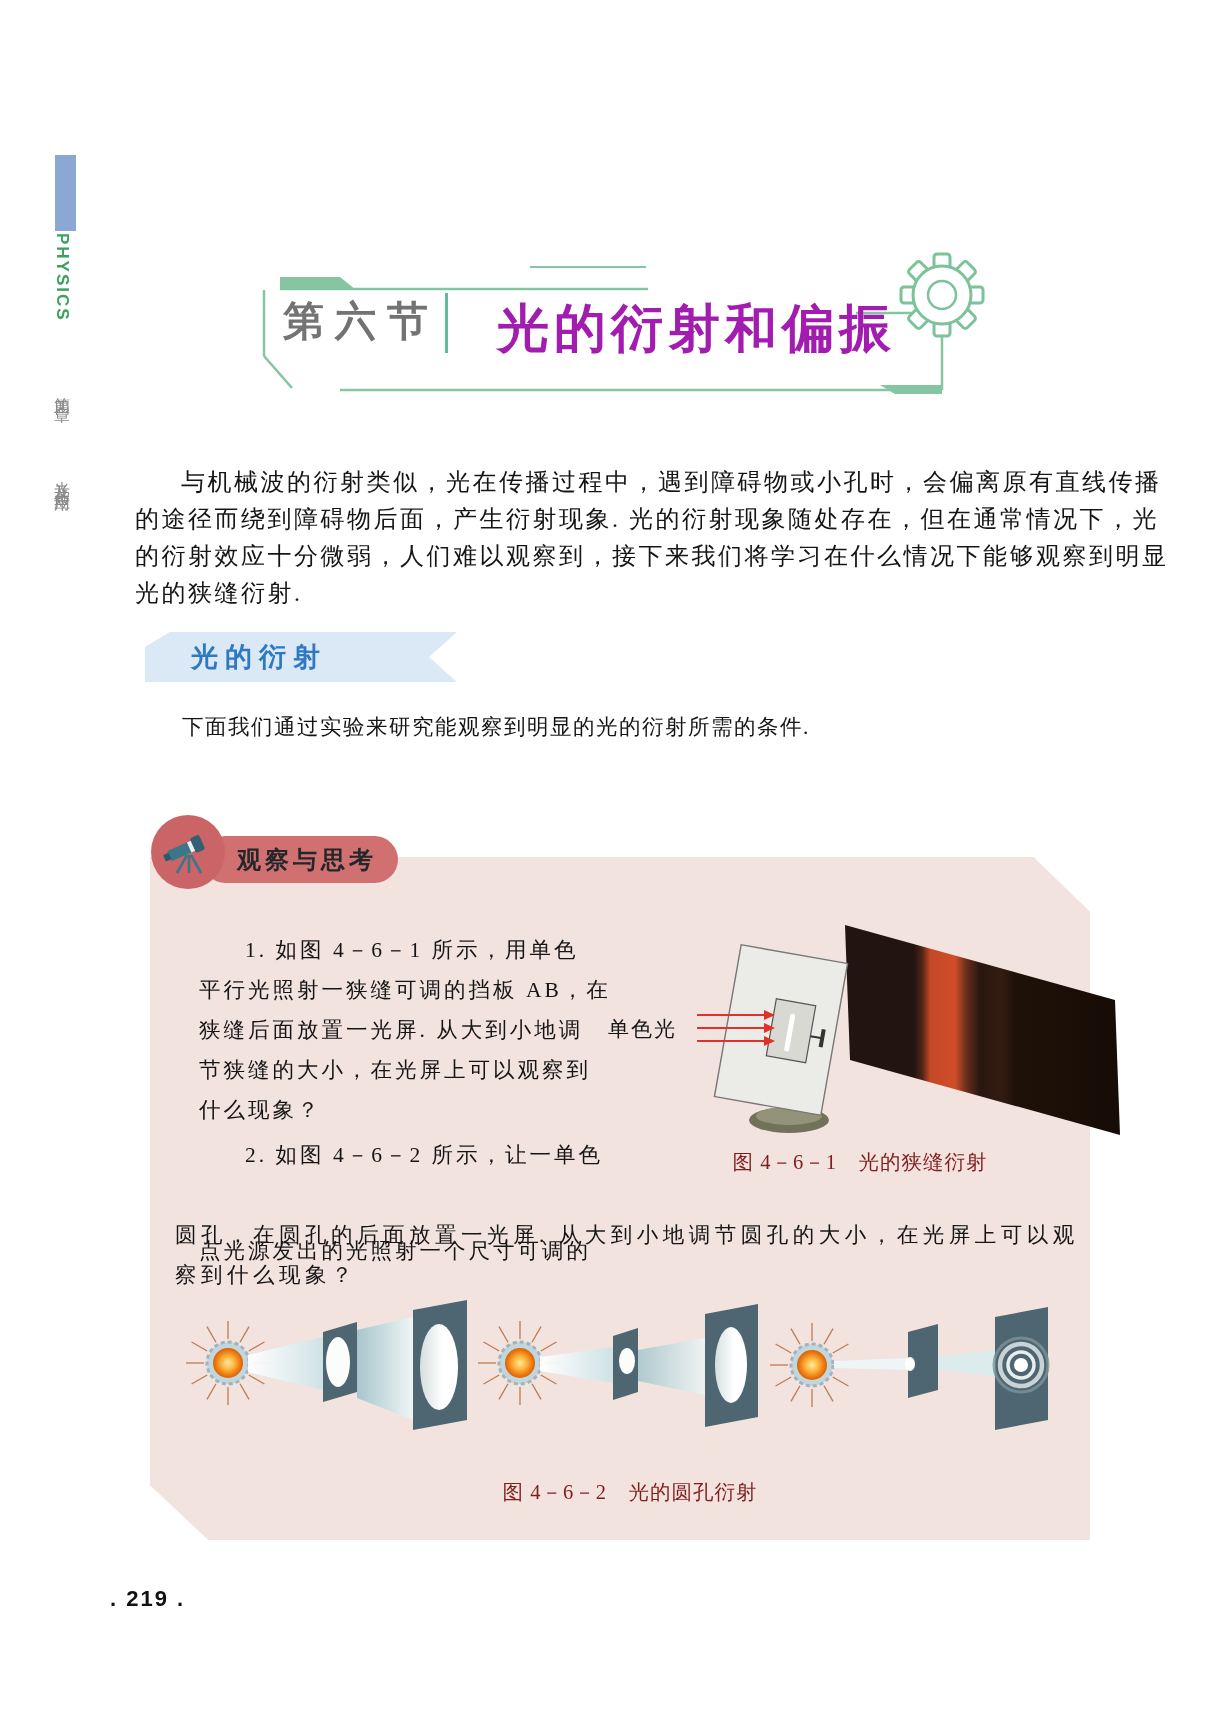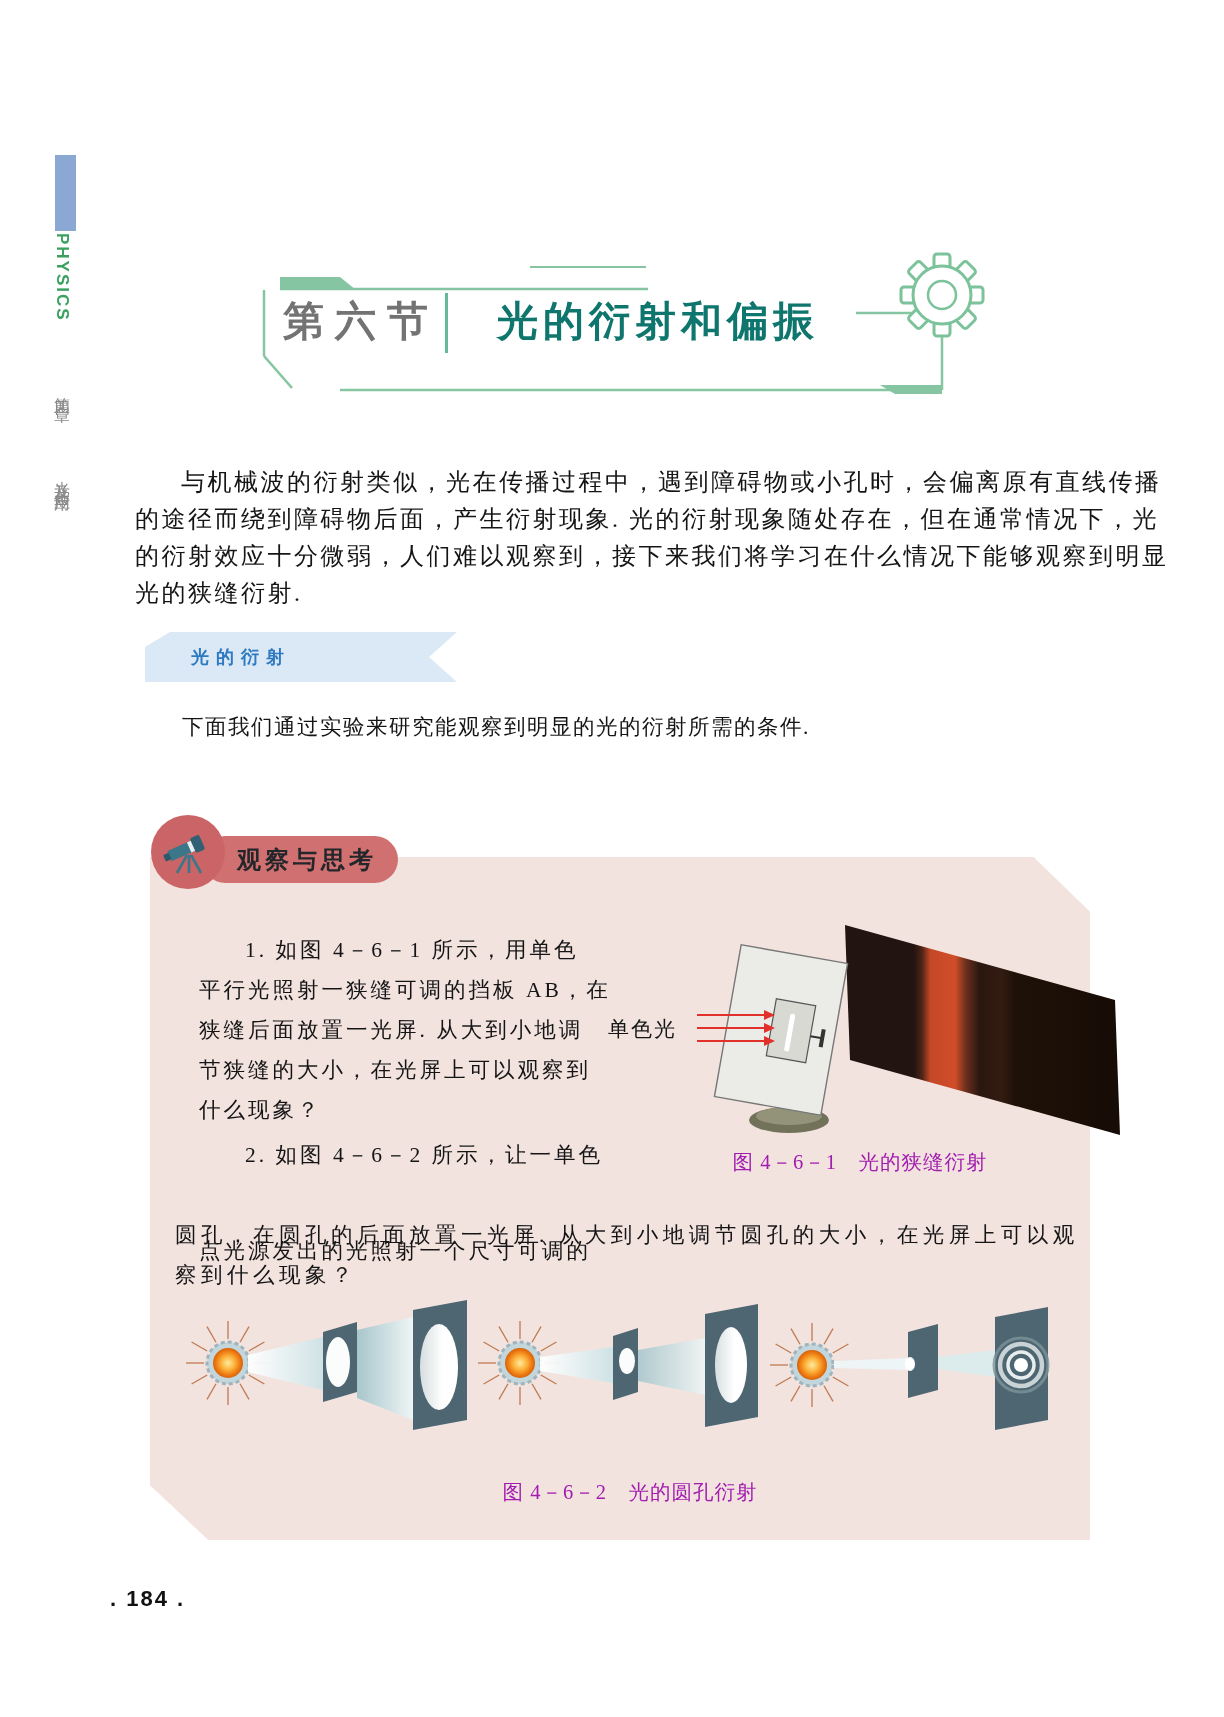--- a/index.html
+++ b/index.html
@@ -11,40 +11,40 @@
   .side-bar{left:55px;top:155px;width:21px;height:76px;background:#8ba7d4;}
   .physics{left:52px;top:233px;font-family:"Liberation Sans",sans-serif;font-weight:bold;
            font-size:17px;color:#3ba15f;letter-spacing:2px;}
   .chap{left:51px;top:385px;font-size:16px;color:#8a8a8a;letter-spacing:4px;}
   .chap2{left:51px;top:468px;font-size:16px;color:#8a8a8a;letter-spacing:4px;}
   
   .sec-label{left:283px;top:294px;font-family:"Liberation Sans",sans-serif;font-weight:600;
              font-size:41px;color:#737373;letter-spacing:11px;white-space:nowrap;}
   .sec-sep{left:445px;top:293px;width:3px;height:60px;background:#64b998;}
   .sec-title{left:497px;top:294px;font-family:"Liberation Sans",sans-serif;font-weight:600;
-             font-size:41px;color:#0f766e;letter-spacing:5px;white-space:nowrap;}
+             font-size:52px;color:#a21caf;letter-spacing:5px;white-space:nowrap;}
   
   .p-line{left:135px;width:960px;font-size:24px;letter-spacing:2.5px;white-space:nowrap;}
   .indent{padding-left:46px;}
   
   .banner{left:145px;top:632px;width:312px;height:50px;background:#dbe8f6;
           clip-path:polygon(0 30%,8% 0,100% 0,91% 50%,100% 100%,0 100%);}
   .banner span{display:block;padding-left:46px;line-height:50px;font-family:"Liberation Sans",sans-serif;
-          font-weight:bold;font-size:18px;color:#2e7ac0;letter-spacing:7px;}
+          font-weight:bold;font-size:27px;color:#2e7ac0;letter-spacing:7px;}
   .lead{left:182px;top:712px;font-size:21.5px;letter-spacing:1.5px;white-space:nowrap;}
   
   .panel{left:150px;top:857px;width:940px;height:683px;background:#f2e3df;
          clip-path:polygon(0 0,94% 0,100% 8%,100% 100%,6.2% 100%,0 92%);}
   .badge-circle{left:151px;top:815px;width:74px;height:74px;border-radius:50%;background:#cb6466;z-index:3;}
   .badge-pill{left:202px;top:836px;width:182px;height:47px;border-radius:24px;background:#d17070;z-index:2;
               text-align:center;line-height:47px;font-family:"Liberation Sans",sans-serif;font-weight:bold;
               font-size:24px;color:#23262a;letter-spacing:4px;padding-left:14px;}
   .q-line{left:183px;font-size:21.5px;letter-spacing:3px;white-space:nowrap;z-index:2;margin-left:16px;}
   .q-full{left:175px;font-size:21.5px;letter-spacing:4.5px;white-space:nowrap;z-index:2;}
-  .caption{font-size:20.5px;color:#a21caf;text-align:center;letter-spacing:1px;white-space:nowrap;z-index:2;}
+  .caption{font-size:20.5px;color:#7f1d1d;text-align:center;letter-spacing:1px;white-space:nowrap;z-index:2;}
   .pagenum{left:110px;top:1586px;font-family:"Liberation Sans",sans-serif;font-weight:bold;
            font-size:22px;color:#111;letter-spacing:2px;}
   svg{display:block;}
 </style>
 </head>
 <body>
 
 <div id="page">
 
   <div class="abs side-bar"></div>
@@ -227,14 +227,14 @@
     <polygon points="845,22 898,12 898,125 845,135" fill="#4d6672"></polygon>
     <g>
       <circle cx="871" cy="70" r="27" fill="none" stroke="#7d939a" stroke-width="3" opacity="0.8"></circle>
       <circle cx="871" cy="70" r="21" fill="none" stroke="#c9d2d4" stroke-width="4.5"></circle>
       <circle cx="871" cy="70" r="13" fill="none" stroke="#e8edee" stroke-width="3.5"></circle>
       <circle cx="871" cy="70" r="7" fill="#ffffff"></circle>
     </g>
   </svg>
   <div class="abs caption" style="left:430px;top:1478px;width:400px;">图 4－6－2　光的圆孔衍射</div>
 
-  <div class="abs pagenum">. 184 .</div>
+  <div class="abs pagenum">. 219 .</div>
 </div>
 
 </body></html>

